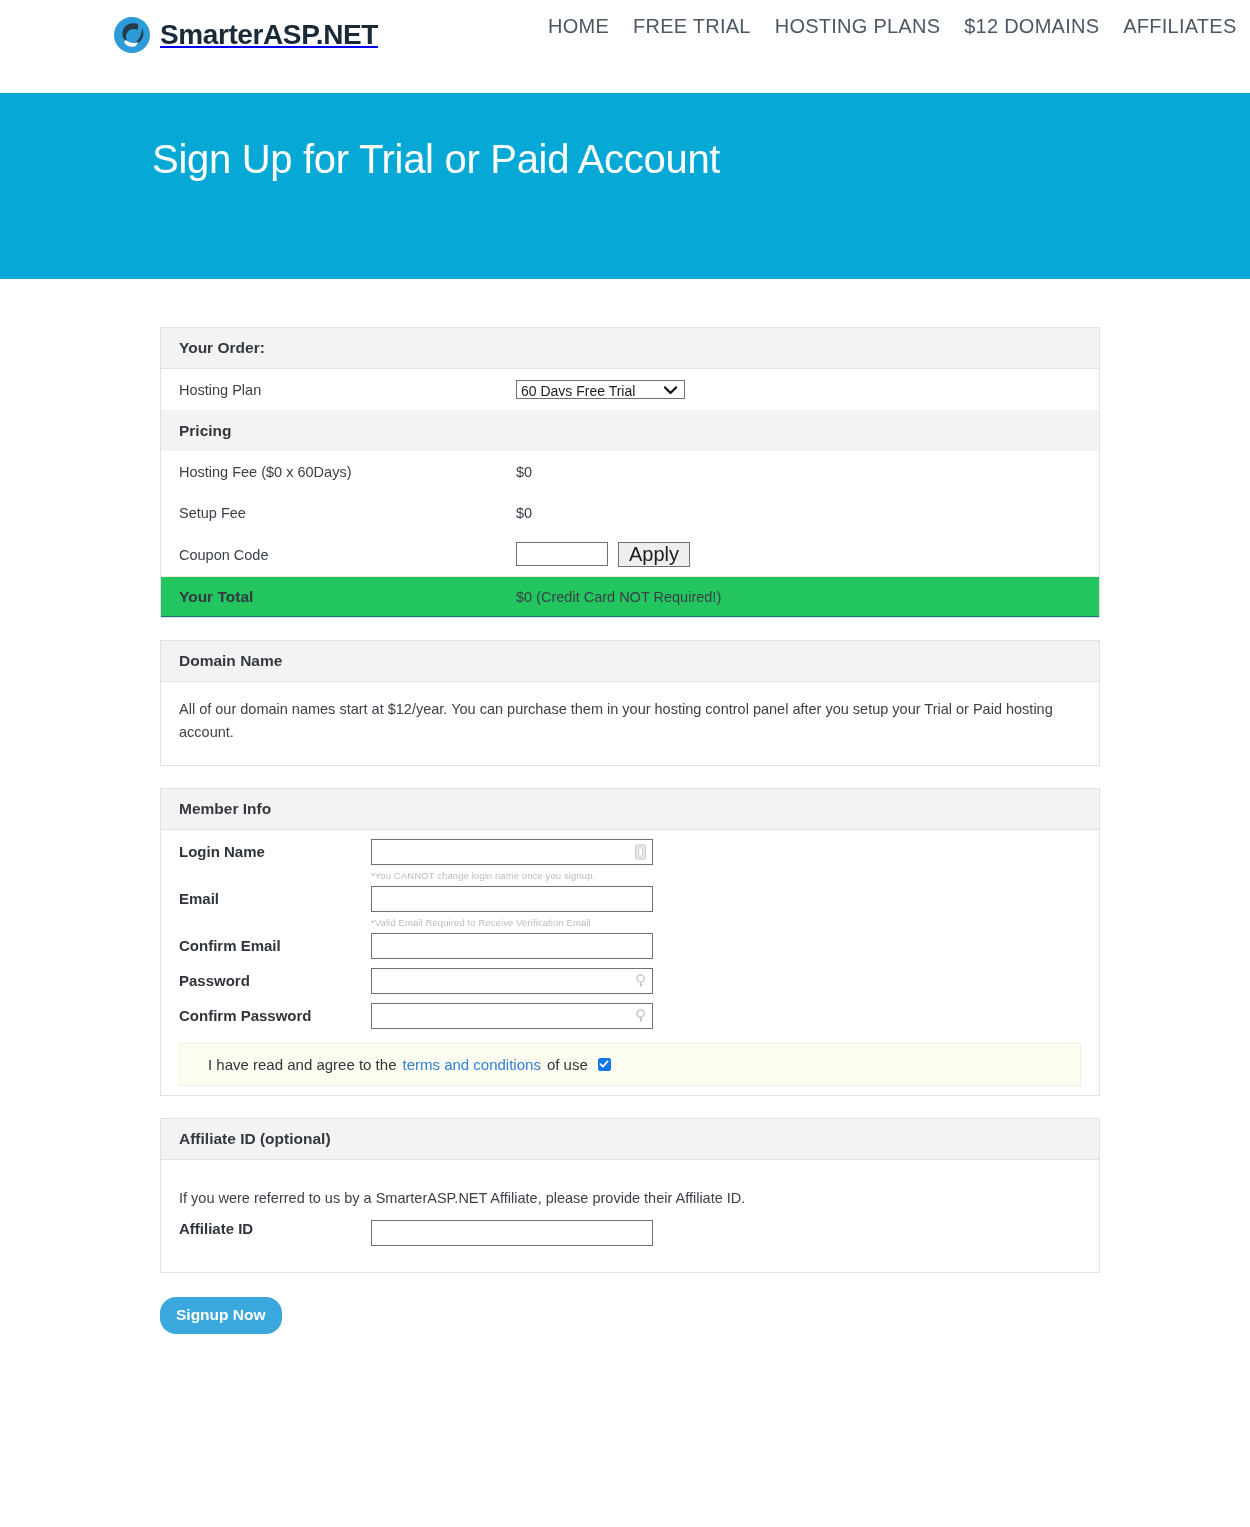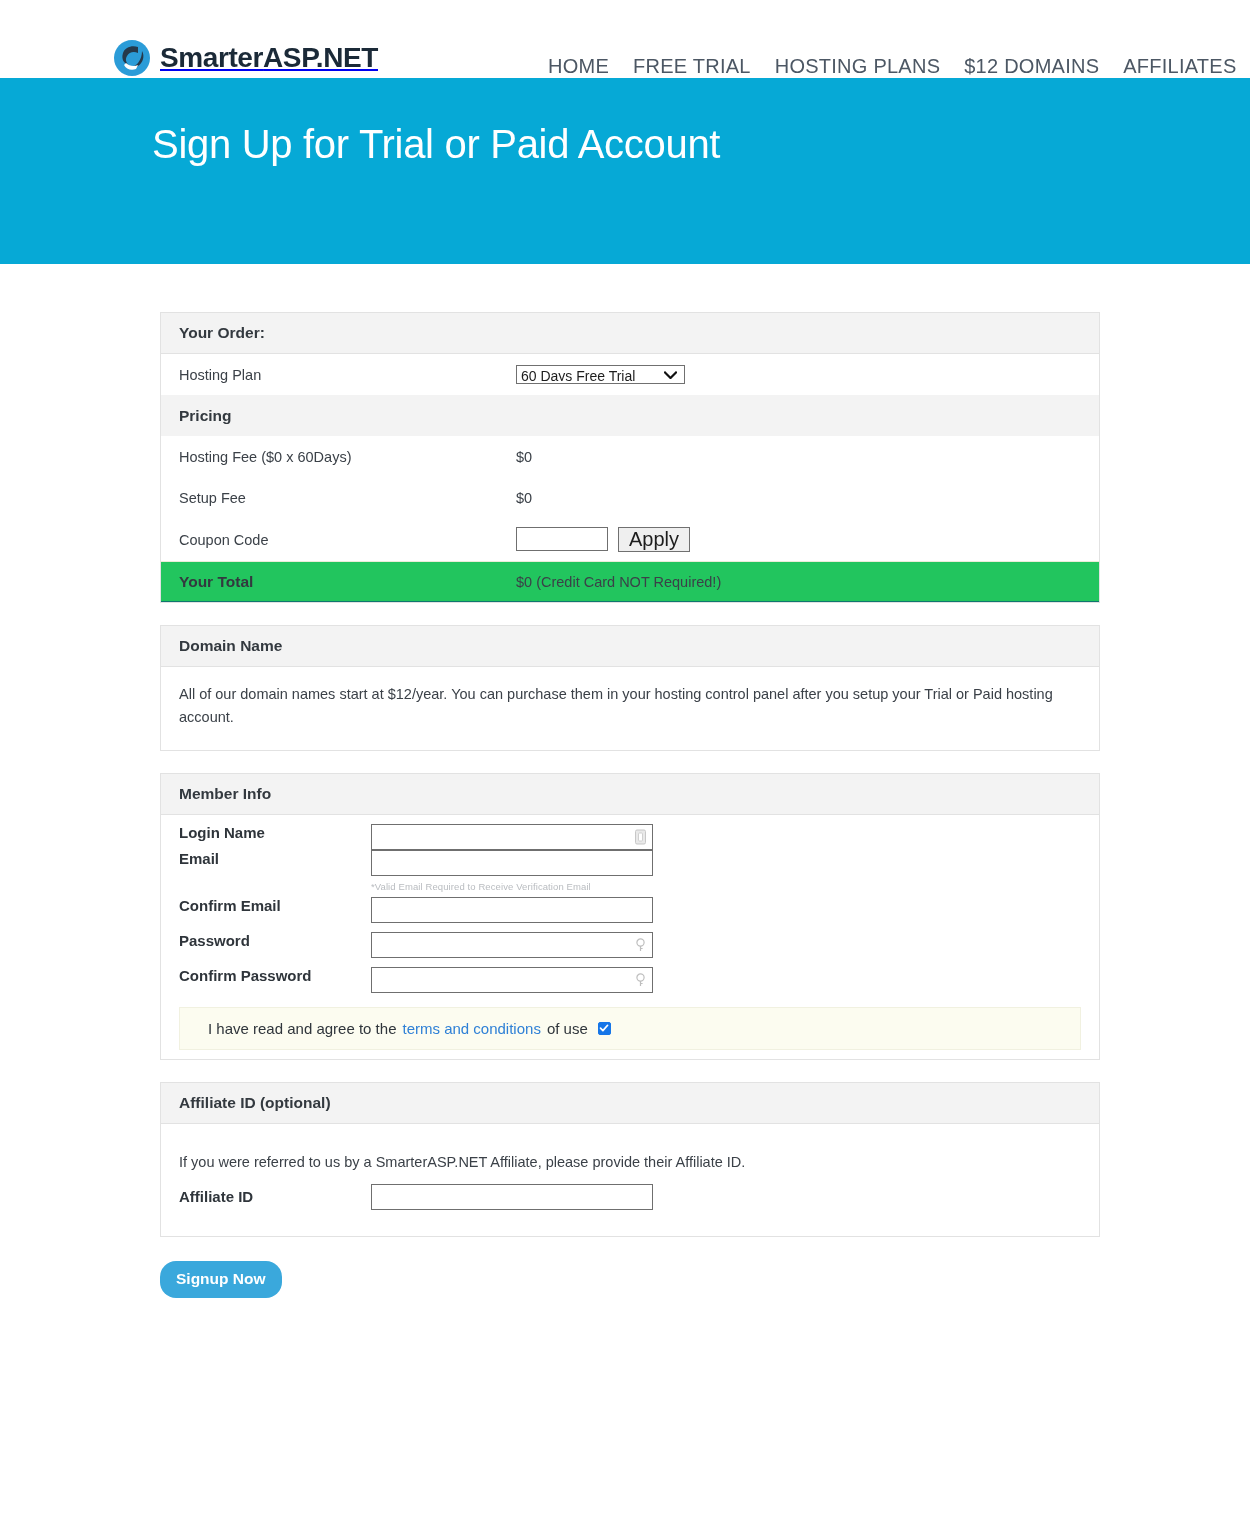--- a/index.html
+++ b/index.html
@@ -11,22 +11,23 @@
     font-family: "Liberation Sans", sans-serif;
     -webkit-font-smoothing: antialiased;
   }
   .page { width: 1250px; position: relative; background:#fff; }
 
   
   .site-header {
     height: 78px;
     background: #ffffff;
     display: flex;
-    align-items: flex-end;
+    align-items: flex-start;
     padding: 0 0 0 112px;
+    margin-top: 15px;
   }
   .brand { display: flex; align-items: center; gap: 8px; }
   .brand-mark { width: 40px; height: 40px; flex: 0 0 40px; display:block; }
   .brand-text {
     font-size: 28px;
     letter-spacing: -0.4px;
     color: #1b2a38;
     font-weight: 700;
     line-height: 1;
     white-space: nowrap;
@@ -152,21 +153,21 @@
     border: 1px solid #707070;
     background: #efefef;
     color: #1d1d1d;
     cursor: pointer;
     border-radius: 0;
     margin-left: 6px;
     vertical-align: top;
   }
 
   
-  .mi-row { display: flex; padding: 0 0 0 18px; }
+  .mi-row { display: flex; align-items: center; padding: 0 0 0 18px; }
   .mi-row .mi-label {
     width: 192px; flex: 0 0 192px;
     font-size: 15px;
     font-weight: 700;
     color: #2f353b;
   }
   .field-wrap { position: relative; display: inline-block; }
   .field-wrap input.wide { width: 282px; height: 26px; }
   .field-icon {
     position: absolute;
@@ -204,21 +205,21 @@
     display: inline-flex;
     align-items: center;
     justify-content: center;
     margin-left: 4px;
     cursor: pointer;
   }
   .chk svg { width: 10px; height: 10px; display:block; }
 
   
   .aff-intro { padding: 30px 18px 8px 18px; font-size: 14.5px; color:#3b4148; }
-  .aff-row { display: flex; align-items: center; padding: 6px 0 26px 18px; }
+  .aff-row { display: flex; align-items: flex-start; padding: 6px 0 26px 18px; }
   .aff-row .mi-label { width: 192px; flex: 0 0 192px; font-size: 15px; font-weight: 700; color: #2f353b; }
 
   
   .support-body { padding: 18px 18px 10px 18px; font-size: 14.5px; color:#3b4148; }
   .fb-like {
     margin: 14px 0 22px 18px;
     width: 52px; height: 20px;
     background: #4267f2;
     border-radius: 3px;
     display: flex;
@@ -343,20 +344,21 @@
       <div class="mi-row">
         <div class="mi-label">Login Name</div>
         <span class="field-wrap">
           <input class="txt wide" type="text" value="" style="">
           <svg class="field-icon" viewBox="0 0 13 16">
             <rect x="1.5" y="1" width="10" height="14" rx="1.5" fill="#d8d8d8" stroke="#9a9a9a" stroke-width="1"></rect>
             <rect x="4.5" y="4" width="4" height="8" rx="1" fill="#ffffff" stroke="#9a9a9a" stroke-width="0.8"></rect>
           </svg>
         </span>
       </div>
+      <div class="hint">*You CANNOT change login name once you signup.</div>
 
       <div class="mi-row">
         <div class="mi-label">Email</div>
         <span class="field-wrap">
           <input class="txt wide" type="text" value="" style="">
         </span>
       </div>
       <div class="hint">*Valid Email Required to Receive Verification Email</div>
 
       <div class="mi-row">

